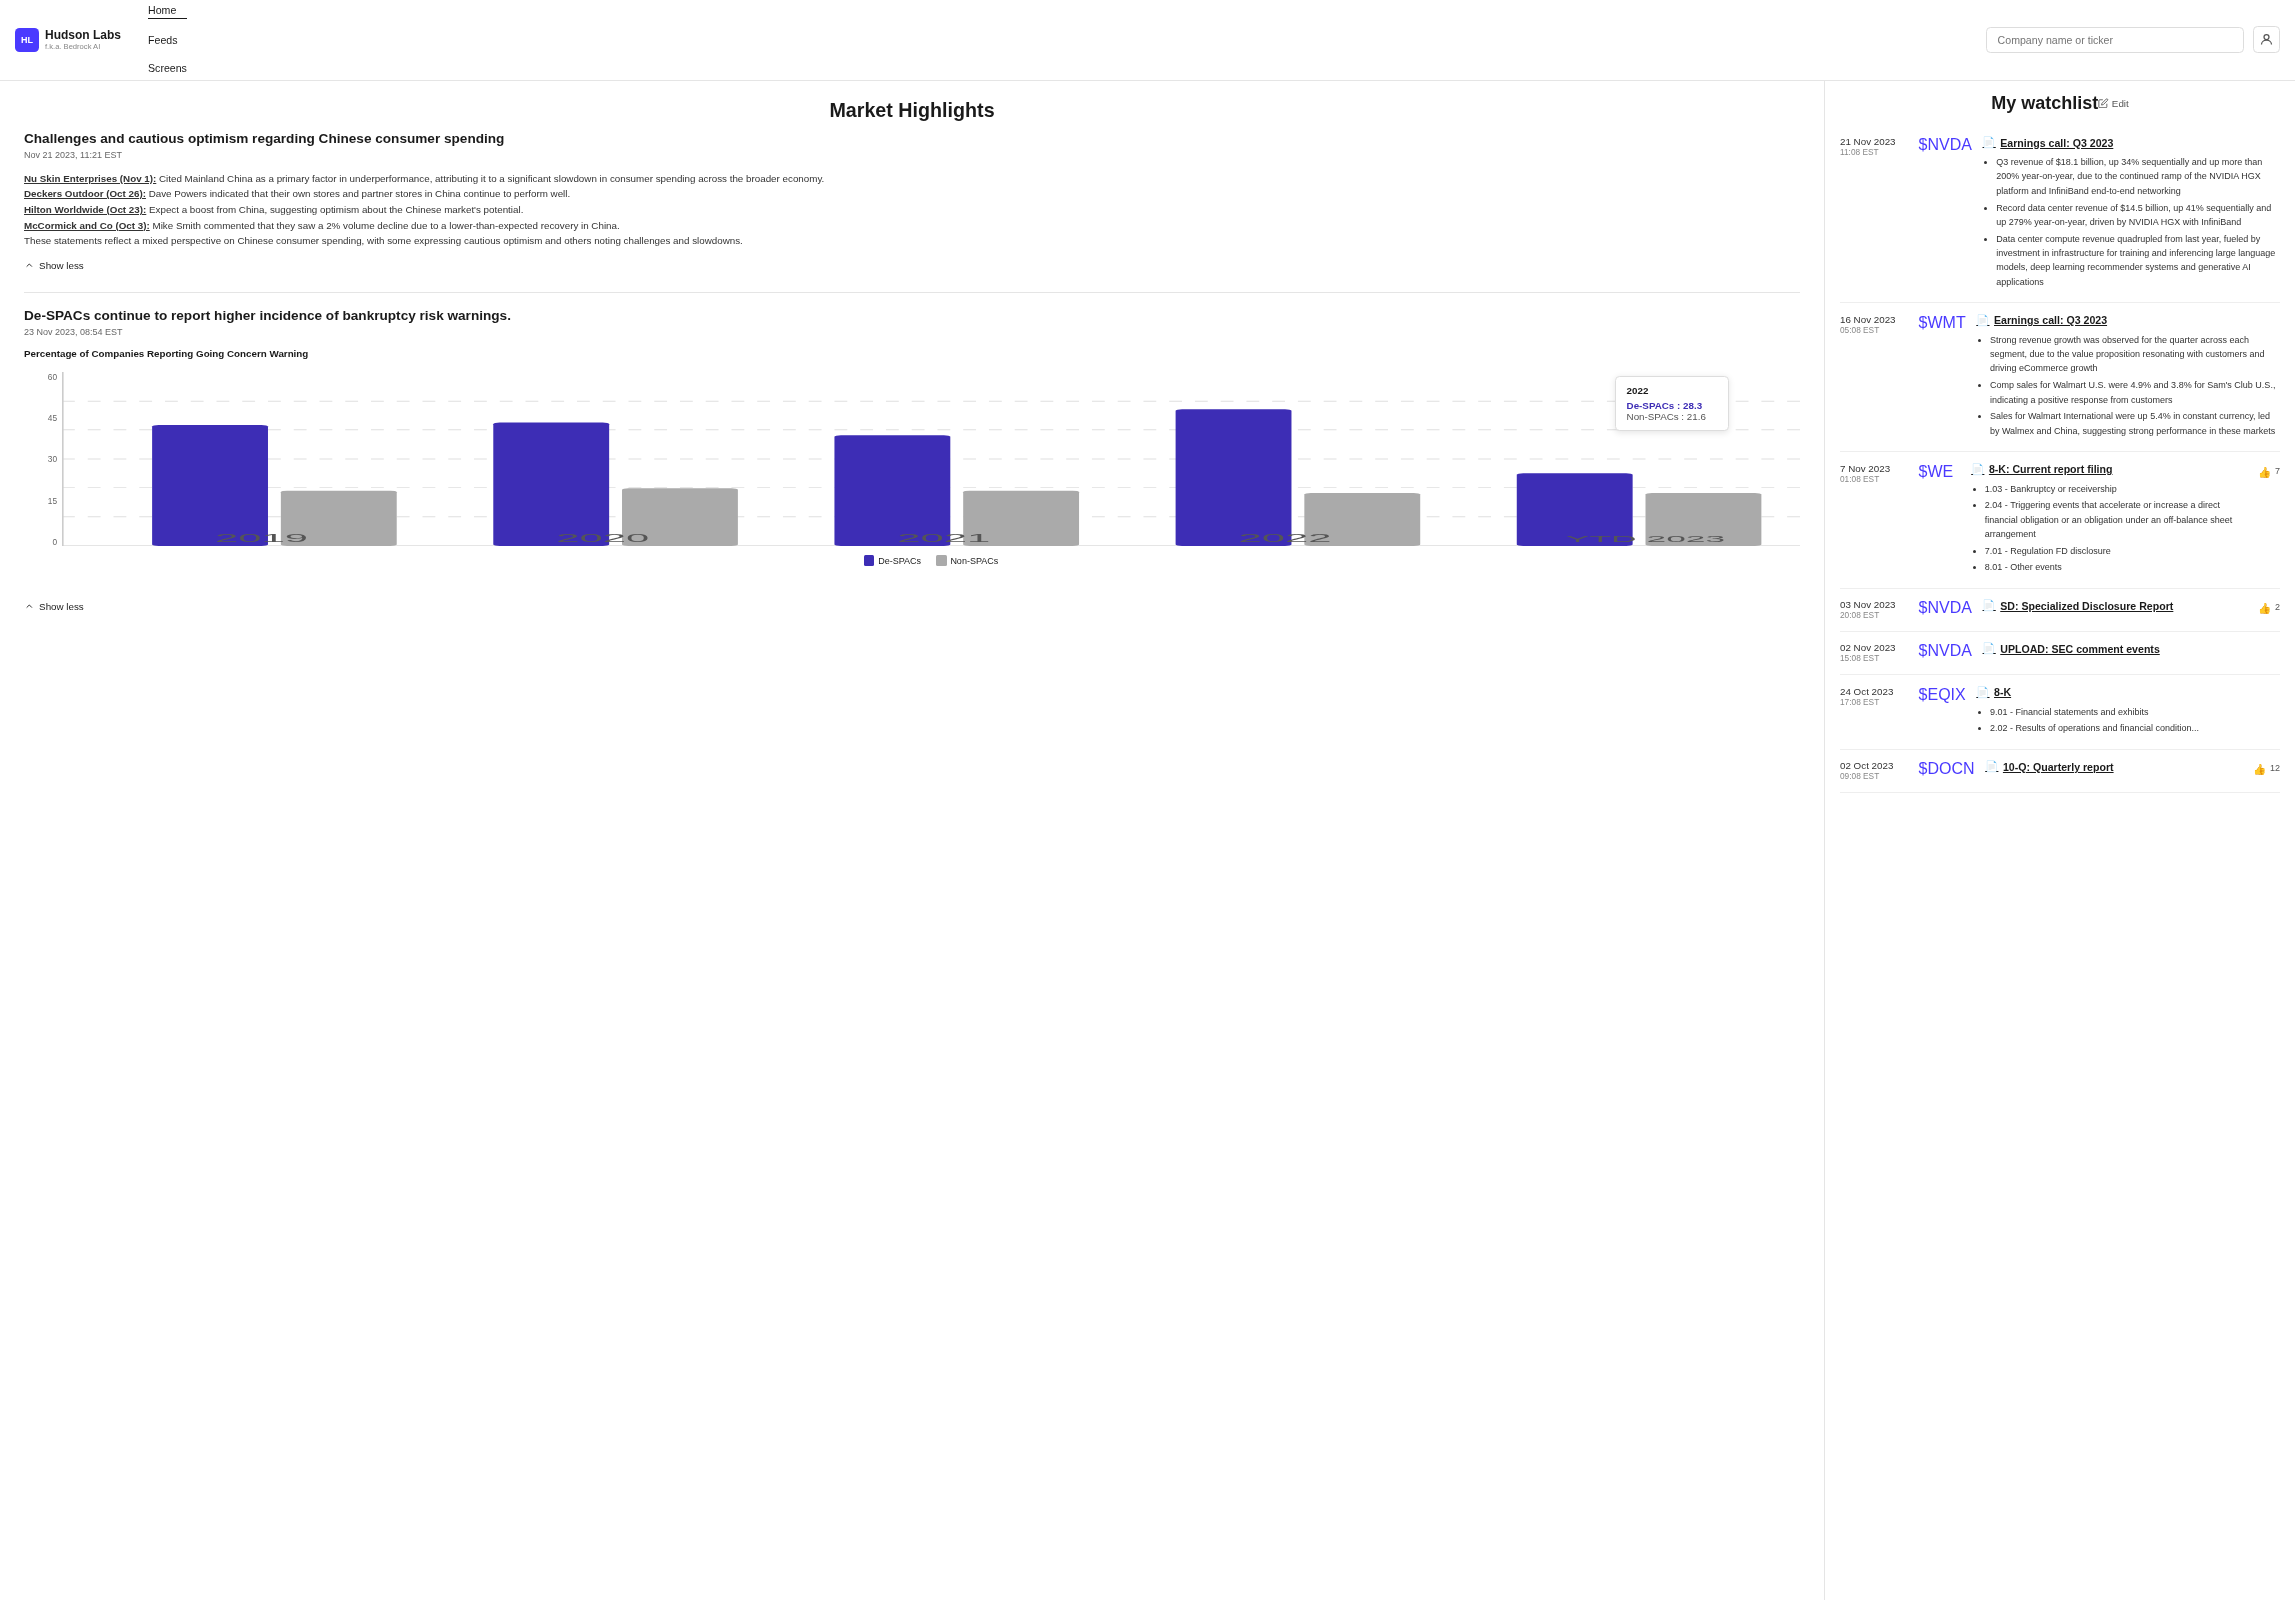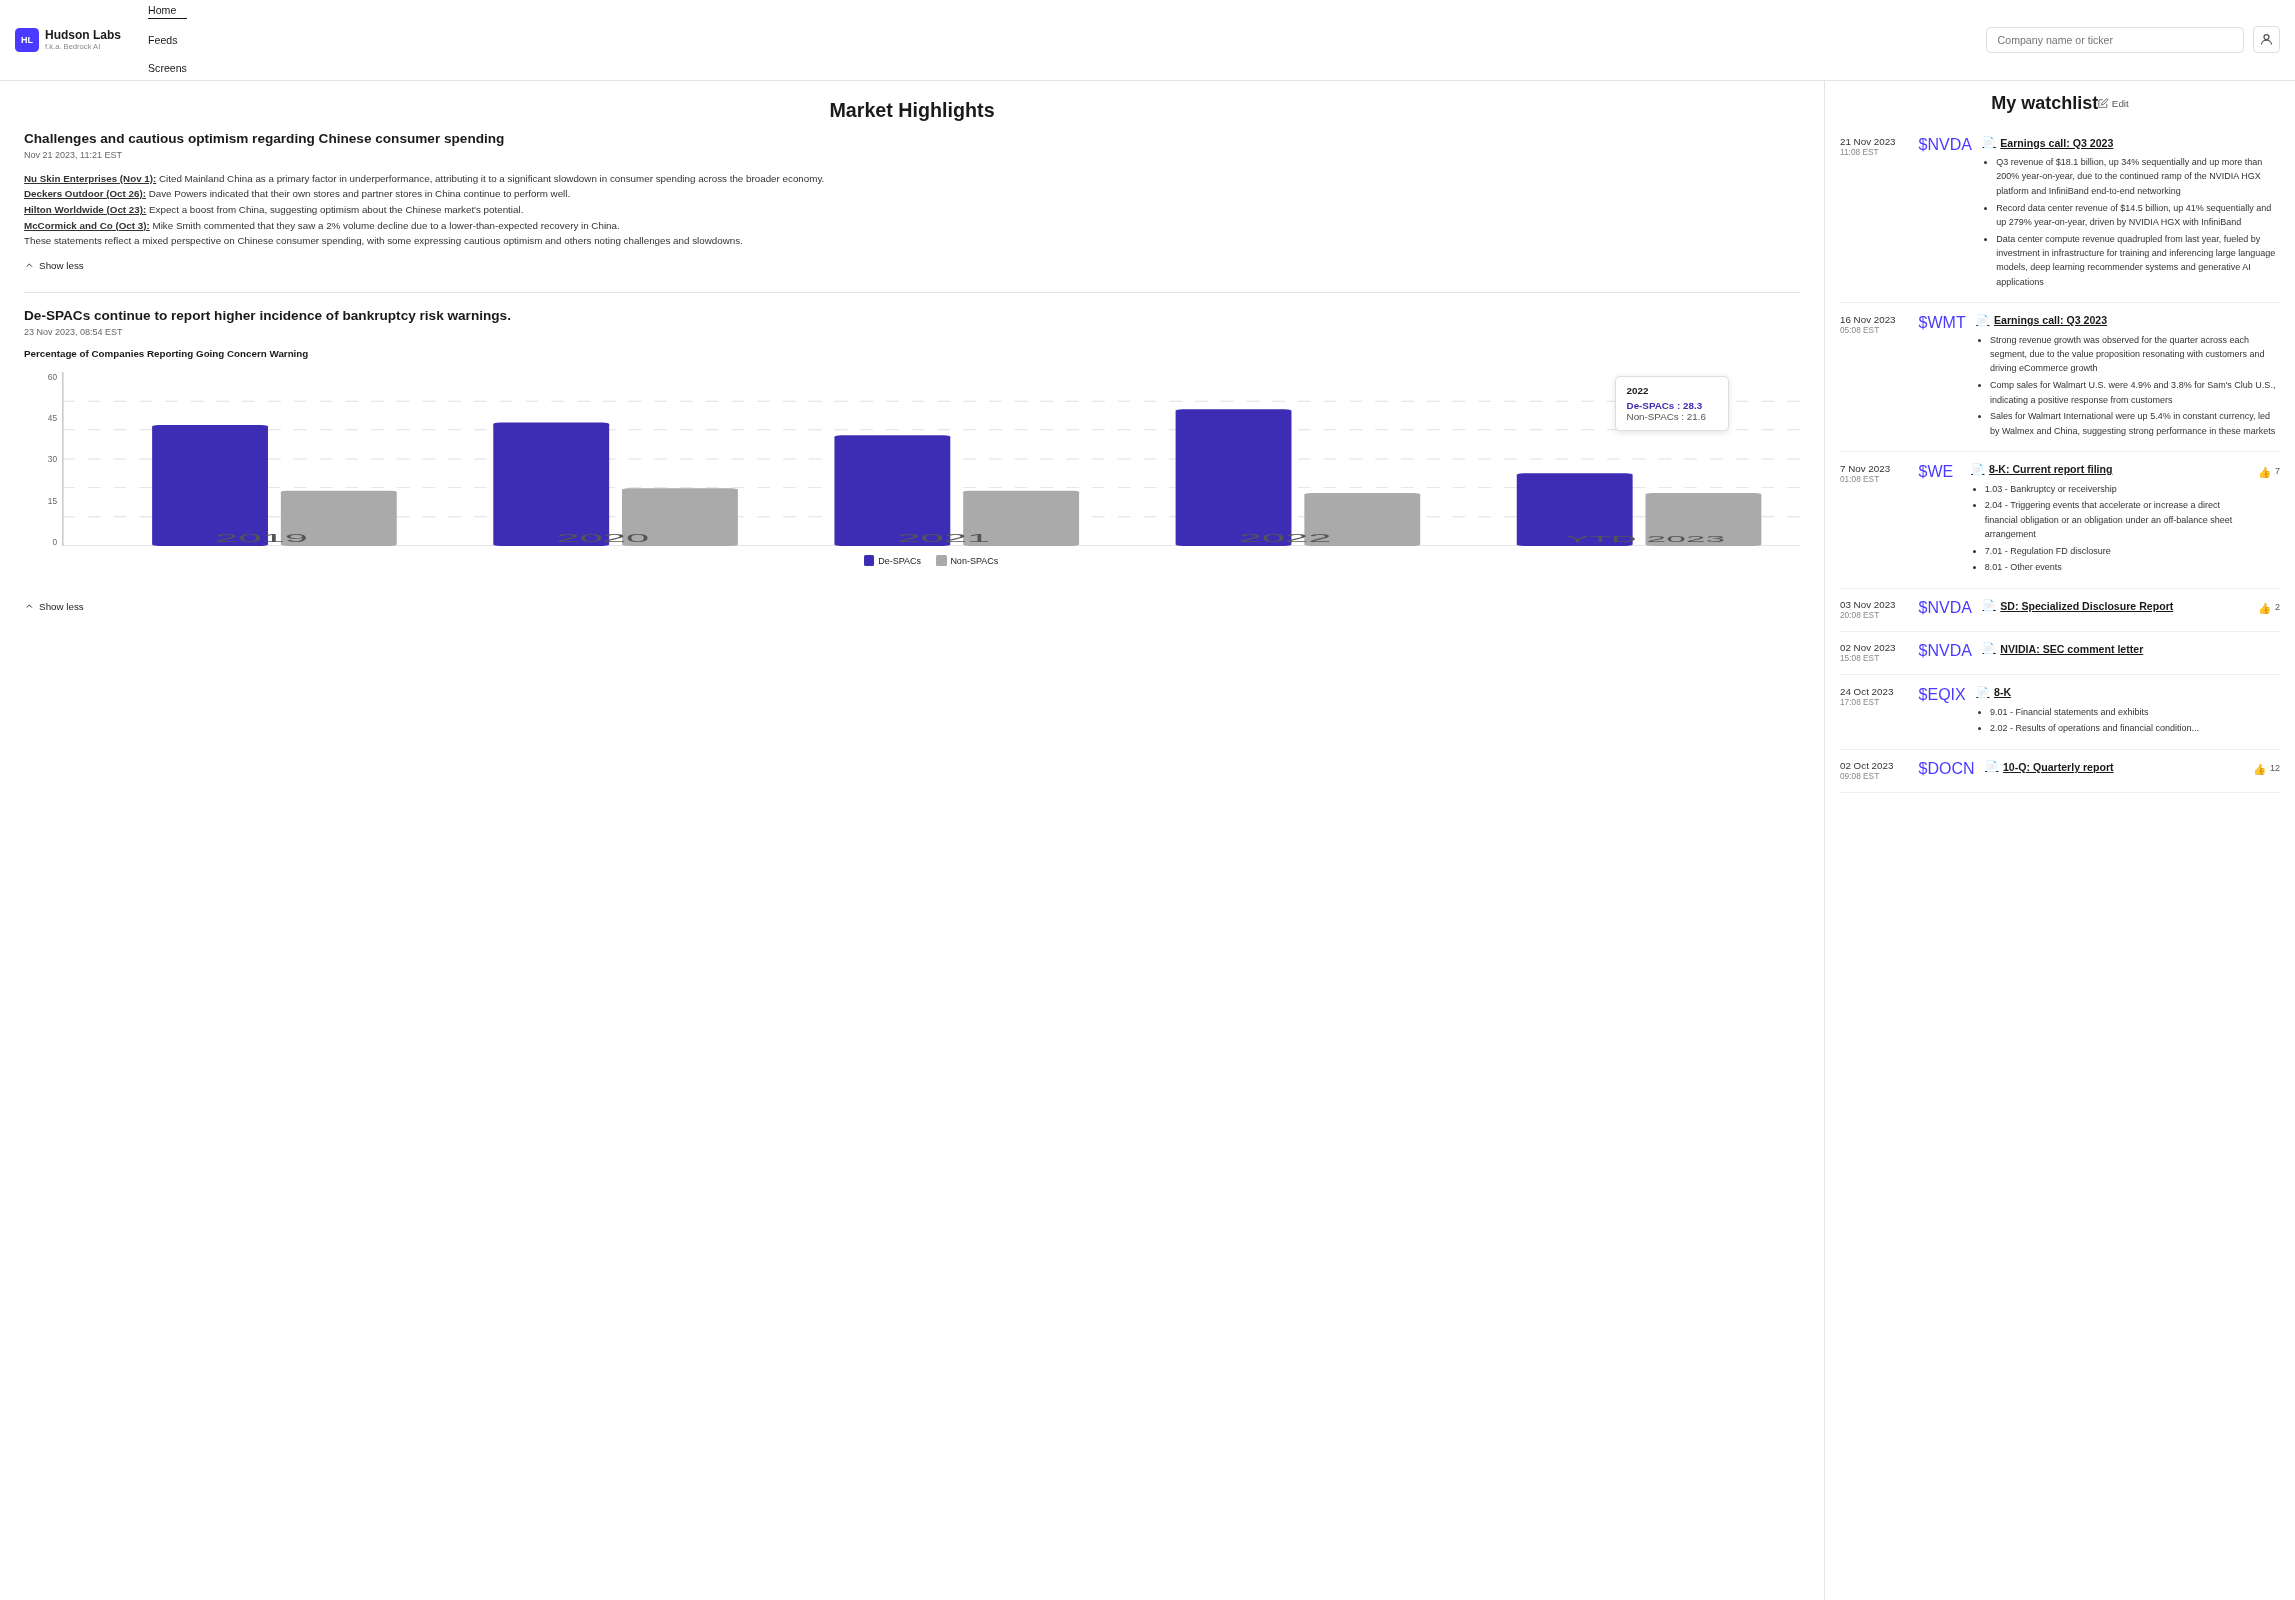--- a/index.html
+++ b/index.html
@@ -297,21 +297,21 @@
     <div class="wl-date">
       <div class="wl-date-main">02 Nov 2023</div>
       <div class="wl-date-time">15:08 EST</div>
     </div>
     <div class="wl-ticker">
       <a href="#">$NVDA</a>
     </div>
     <div class="wl-content">
       <div class="wl-doc-title">
         <span class="doc-icon">📄</span>
-        <span>NVIDIA: SEC comment letter</span>
+        <span>UPLOAD: SEC comment events</span>
       </div>
 
     </div>
 
   </div>
         <div class="wl-item">
     <div class="wl-date">
       <div class="wl-date-main">24 Oct 2023</div>
       <div class="wl-date-time">17:08 EST</div>
     </div>

